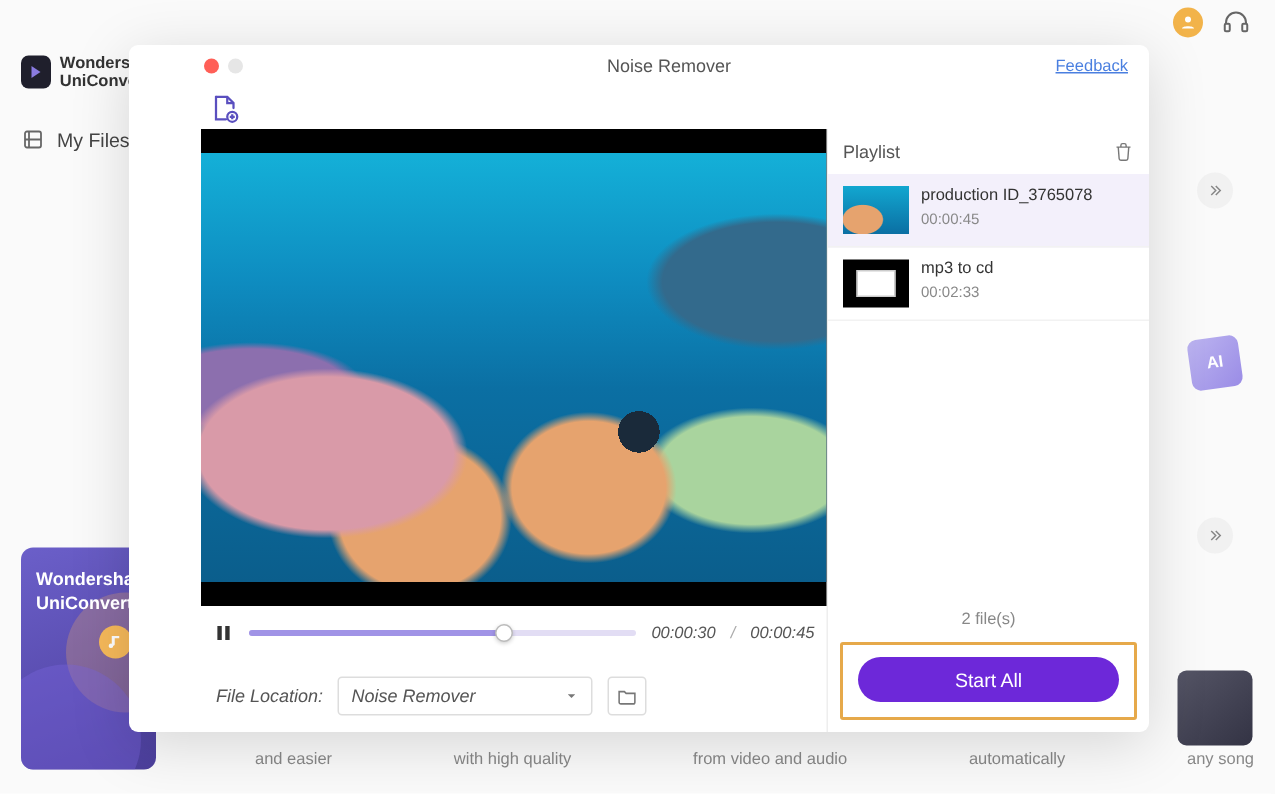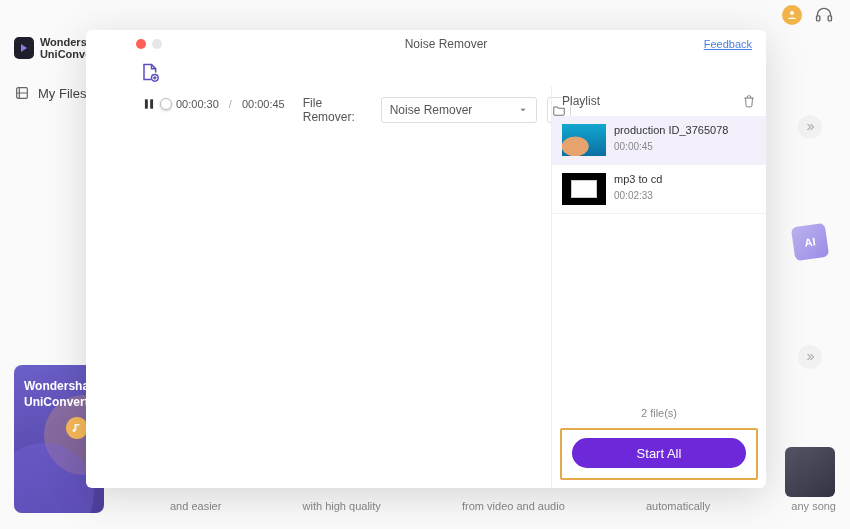--- a/index.html
+++ b/index.html
@@ -149,23 +149,24 @@
       font-size:11px; color:#4a7fe0; text-decoration:underline; cursor:pointer;
     }
     .add-row {
       height:28px; display:flex; align-items:center; padding-left:12px;
     }
     .add-btn { cursor:pointer; color:#5a4fbf; position:relative; }
     .modal-body {
       flex:1; display:flex; min-height:0;
     }
     .video-col {
-      flex:1; display:flex; flex-direction:row;
+      flex:1; display:flex; flex-direction:column;
       min-width:0;
       padding-left:8px;
+      font-style:italic;
     }
     .video-area {
       background:#000;
       flex:1;
       position:relative;
       overflow:hidden;
     }
     .reef {
       position:absolute; left:0; right:0;
       top:16px; bottom:16px;
@@ -372,21 +373,21 @@
         </div>
         <div class="seek">
           <div class="seek-fill"></div>
           <div class="seek-thumb"></div>
         </div>
         <span>00:00:30</span>
         <span class="timesep">/</span>
         <span>00:00:45</span>
       </div>
       <div class="bottom-row">
-        <span class="loc-label">File Remover:</span>
+        <span class="loc-label">File Location:</span>
         <div class="loc-select">
           <span>Noise Remover</span>
           <svg width="10" height="10" viewBox="0 0 24 24" fill="#777">
               <path d="M6 9l6 6 6-6z"></path>
             </svg>
         </div>
         <div class="folderbtn">
           <svg width="14" height="14" viewBox="0 0 24 24" fill="none" stroke="#777" stroke-width="1.8">
               <path d="M3 7h6l2 2h10v10a2 2 0 0 1-2 2H5a2 2 0 0 1-2-2z"></path>
             </svg>

